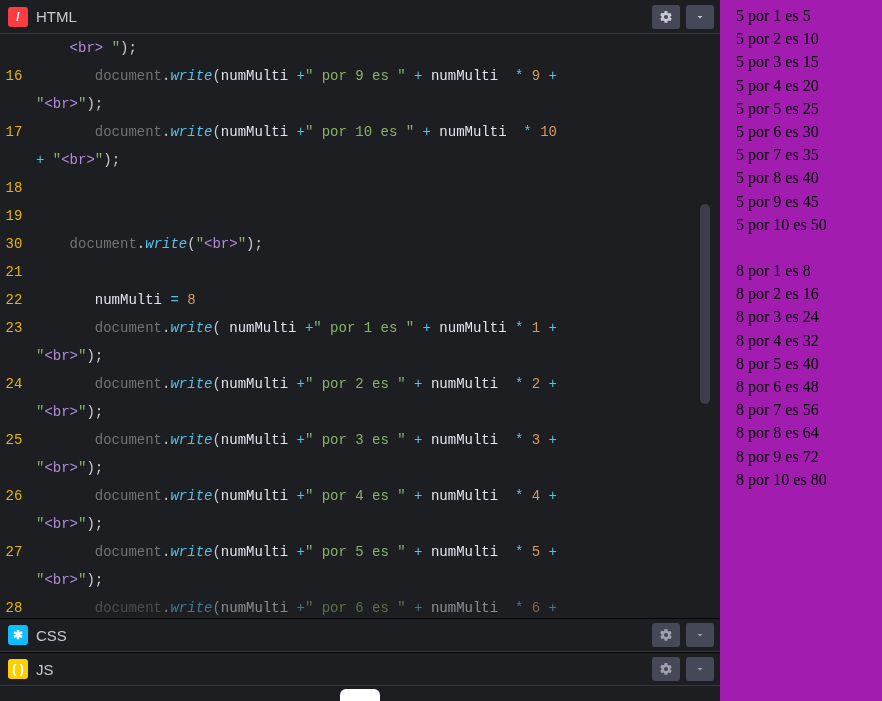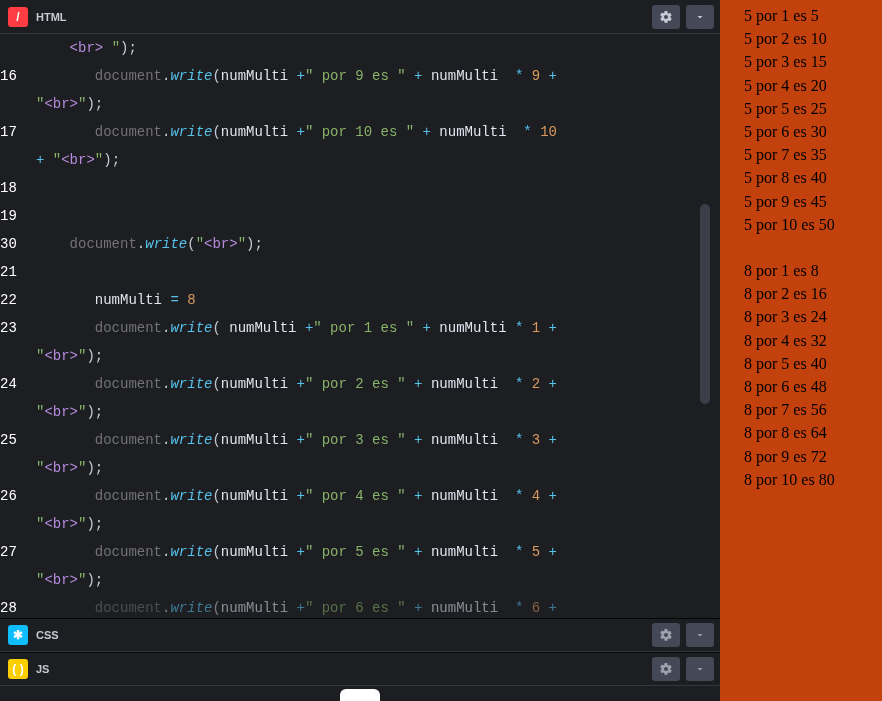--- a/index.html
+++ b/index.html
@@ -14,22 +14,22 @@
   .editor-pane {
     width: 720px;
     height: 701px;
     background: #1d1e22;
     display: flex;
     flex-direction: column;
     position: relative;
   }
   .output-pane {
     flex: 1;
-    background: #c2410c;
-    padding: 4px 24px;
+    background: #a21caf;
+    padding: 4px 16px;
     font-family: "Times New Roman", serif;
     font-size: 16px;
     line-height: 1.45;
     color: #000;
   }
   .panel-header {
     height: 34px;
     background: #1d1e22;
     display: flex;
     align-items: center;
@@ -46,22 +46,22 @@
     font-size: 12px;
     font-weight: 700;
     margin-right: 8px;
     color: #fff;
   }
   .icon-html { background: #ff3c41; }
   .icon-css  { background: #0ebeff; color:#1d1e22; }
   .icon-js   { background: #fcd000; color:#1d1e22; }
   .panel-header .label {
     color: #c7c9d3;
-    font-size: 11px;
-    font-weight: 700;
+    font-size: 15px;
+    font-weight: 400;
   }
   .panel-header .spacer { flex: 1; }
   .hdr-btn {
     background: #444857;
     width: 28px;
     height: 24px;
     border-radius: 3px;
     margin-left: 6px;
     display: flex;
     align-items: center;
@@ -76,23 +76,23 @@
     display: flex;
     font-family: Consolas, "Courier New", monospace;
     font-size: 14px;
     line-height: 28px;
     position: relative;
     overflow: hidden;
     background: #1d1e22;
   }
   .gutter {
     width: 36px;
-    text-align: left;
+    text-align: center;
     padding-right: 8px;
-    color: #ffffff;
+    color: #eab308;
     flex-shrink: 0;
     user-select: none;
   }
   .code {
     flex: 1;
     color: #c7c9d3;
     white-space: pre;
     overflow: hidden;
   }
   .scroll-track {

